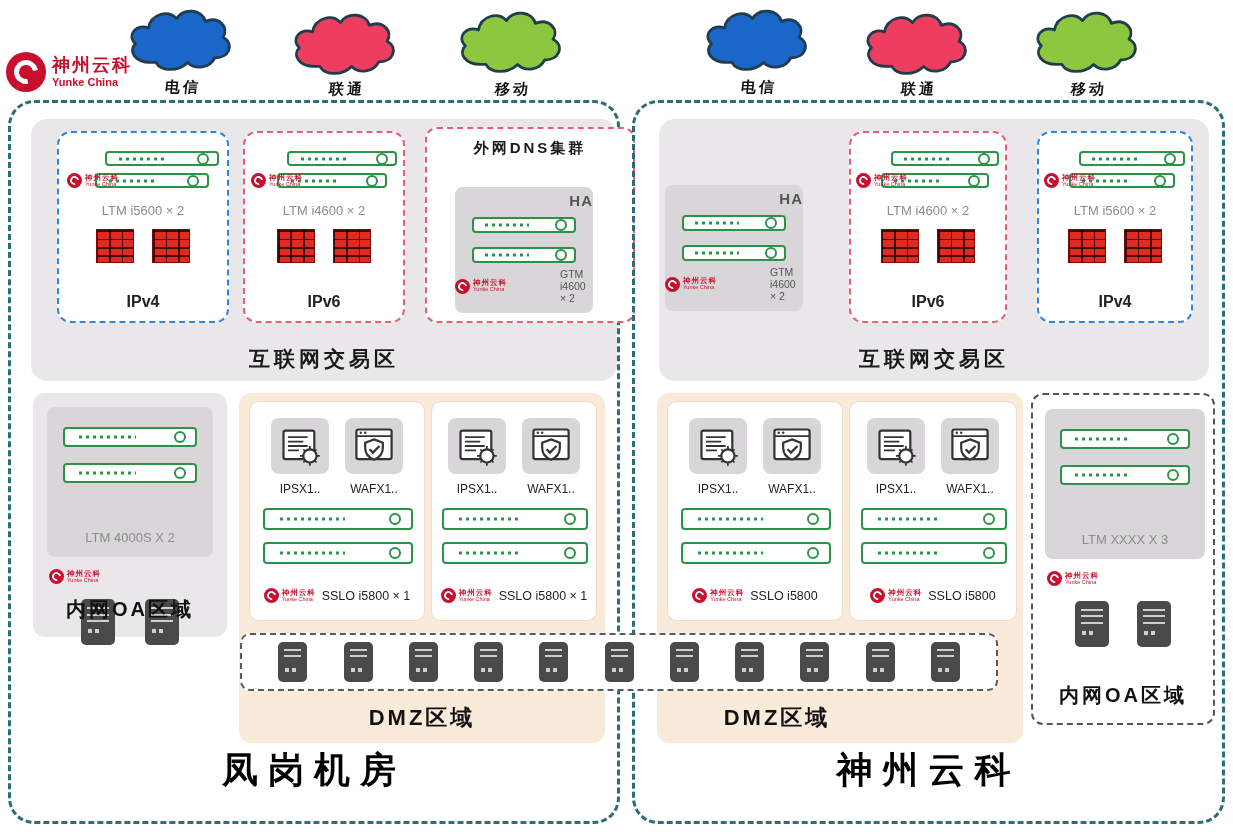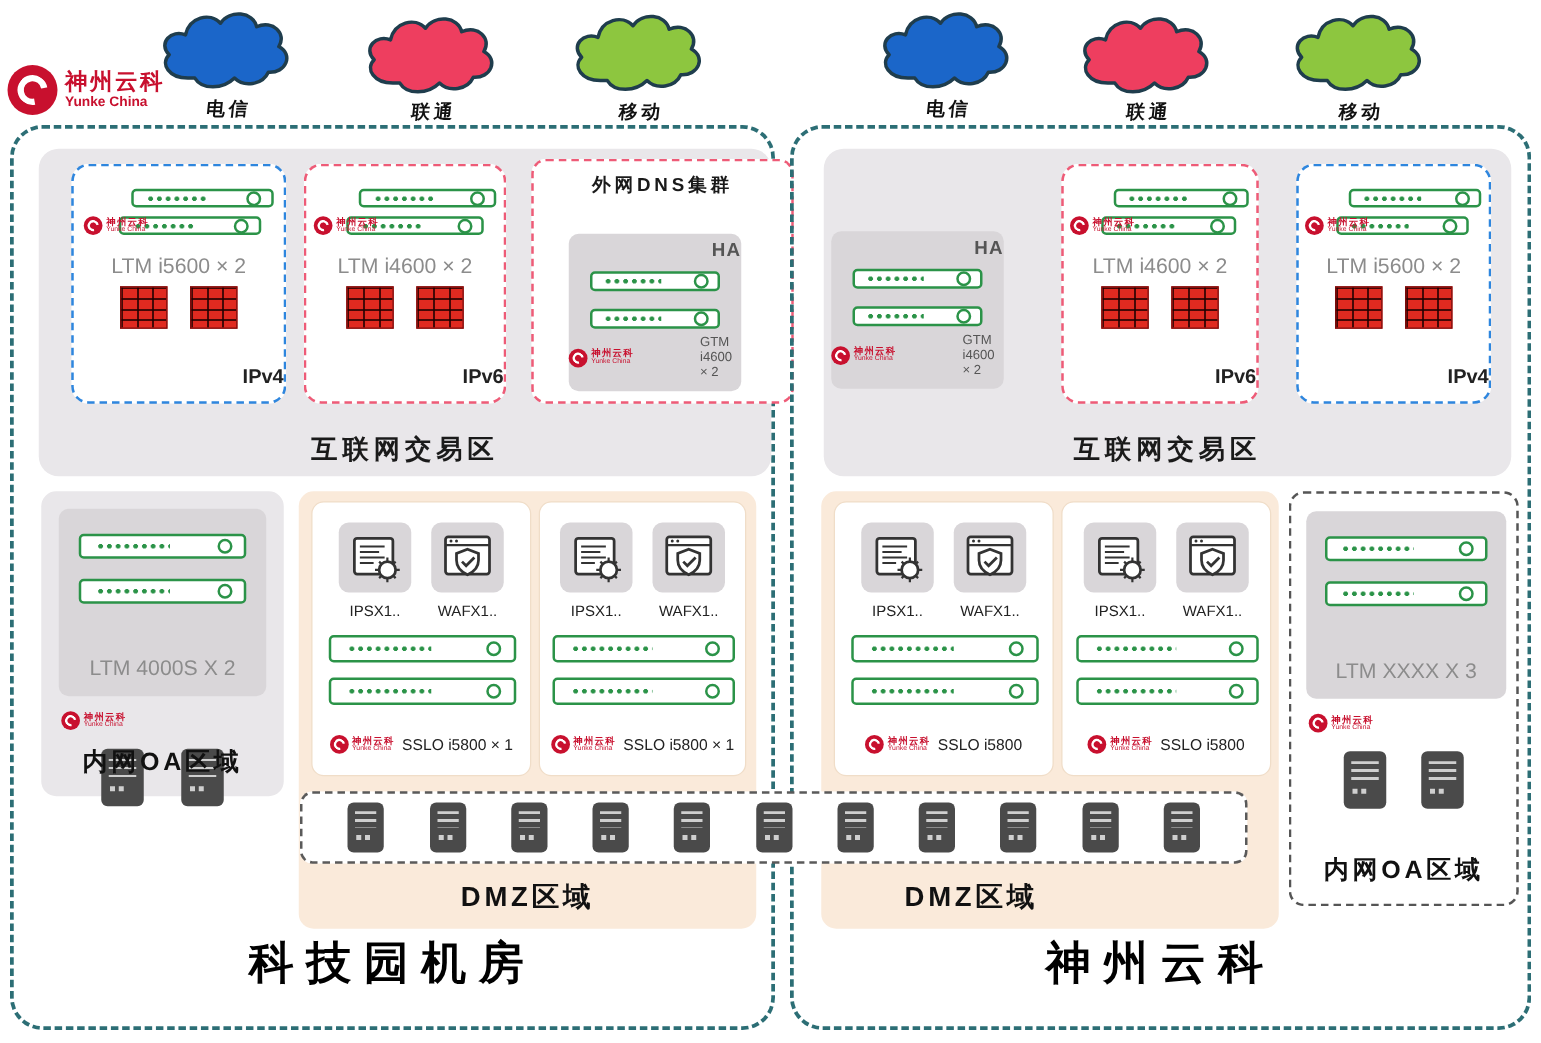--- a/index.html
+++ b/index.html
@@ -31,22 +31,22 @@
   
   .dc { position:absolute; border:3px dashed #2c6e75; border-radius:26px; }
   .dc-name { position:absolute; left:0; right:0; text-align:center; font-size:36px; font-weight:700; color:#000; letter-spacing:10px; font-family:"DejaVu Serif","Liberation Serif",serif; }
 
   .izone { position:absolute; background:#e9e7ea; border-radius:16px; }
   .zone-title { position:absolute; left:0; right:0; text-align:center; font-size:21px; font-weight:700; color:#1a1a1a; letter-spacing:4px; }
 
   .net-box { position:absolute; background:#fff; border-radius:14px; }
   .net-box.blue { border:2px dashed #2e86de; }
   .net-box.pink { border:2px dashed #ee5b77; }
-  .dev-label { position:absolute; left:0; right:0; text-align:center; font-size:17px; color:#8c8c8c; }
-  .proto-label { position:absolute; left:0; right:0; text-align:right; font-size:16px; font-weight:600; color:#222; }
+  .dev-label { position:absolute; left:0; right:0; text-align:center; font-size:13px; color:#8c8c8c; }
+  .proto-label { position:absolute; left:0; right:0; text-align:center; font-size:16px; font-weight:600; color:#222; }
   .fw-row { position:absolute; left:0; right:0; display:flex; justify-content:center; gap:18px; }
 
   .firewall { width:38px; height:34px; border:1px solid #7a0c0c;
     background:
       repeating-linear-gradient(to bottom, rgba(30,0,0,.8) 0 1.5px, transparent 1.5px 8.5px),
       repeating-linear-gradient(to right, rgba(30,0,0,.8) 0 1.5px, transparent 1.5px 12.5px),
       #e02a20; }
 
   .appliance { position:absolute; background:#fff; border:2px solid #2b9348; border-radius:4px; }
   .appliance::before { content:""; position:absolute; left:9%; top:50%; transform:translateY(-50%); width:46%; height:5px;
@@ -290,21 +290,21 @@
                 <span class="t2">Yunke China</span>
               </span>
             </div>
           <span class="sslo-label">SSLO i5800 × 1</span>
         </div>
       </div>
 
       <div class="dmz-label" style="left:0;right:0;bottom:10px">DMZ区域</div>
     </div>
 
-    <div class="dc-name" style="bottom:26px">科技园机房</div>
+    <div class="dc-name" style="bottom:26px">凤岗机房</div>
   </div>
 
   <div class="dc" style="left:632px;top:100px;width:593px;height:724px">
 
     <div class="izone" style="left:24px;top:16px;width:550px;height:262px">
       <div class="zone-title" style="bottom:8px">互联网交易区</div>
 
       <div class="ha-box" style="left:6px;top:66px;width:138px;height:126px">
         <div class="ha-label" style="top:5px">HA</div>
         <div class="appliance" style="left:17px;top:30px;width:104px;height:16px"></div>

